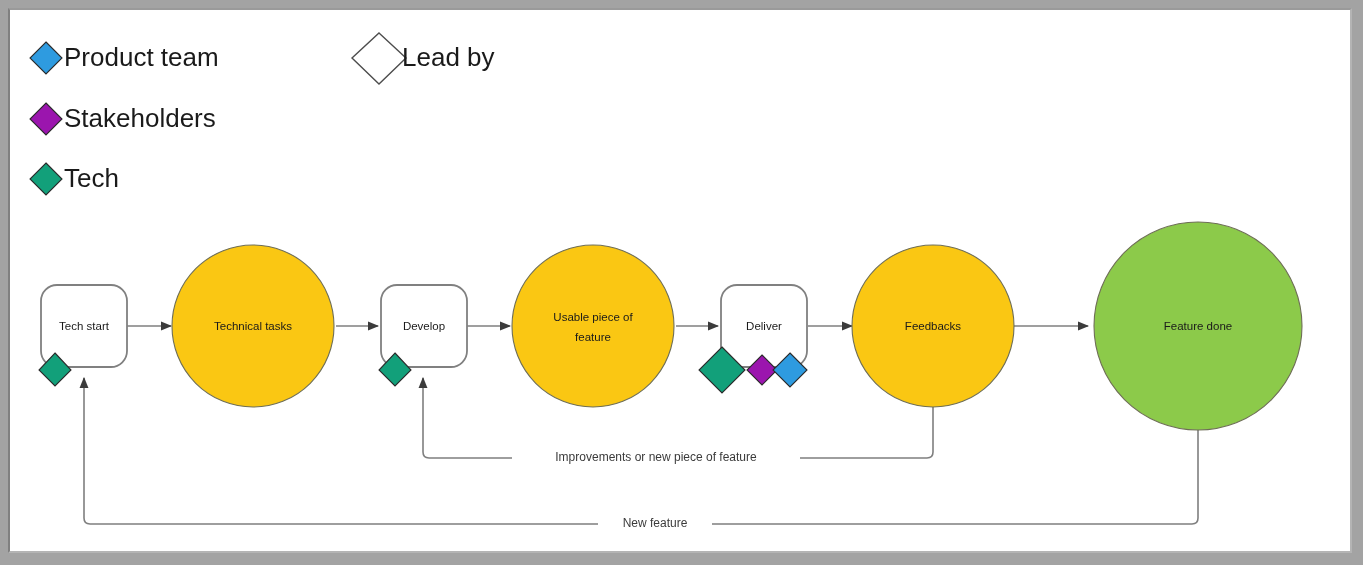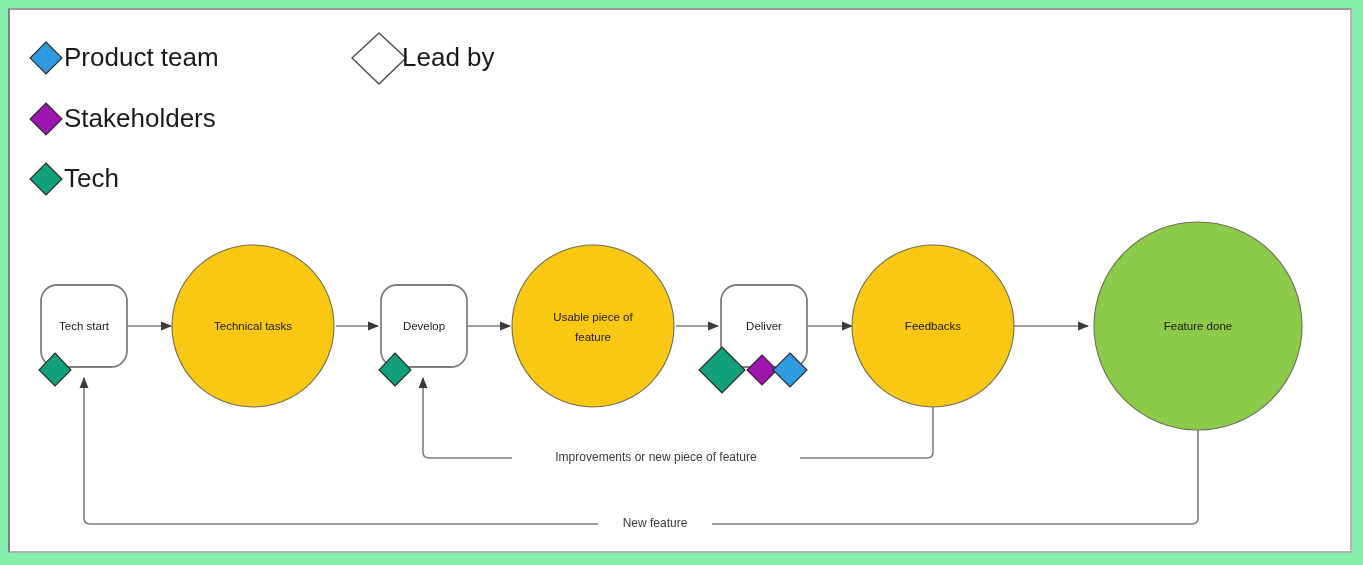--- a/index.html
+++ b/index.html
@@ -9,21 +9,21 @@
     background: #ffffff;
   }
   body {
     font-family: "Liberation Sans", sans-serif;
     -webkit-font-smoothing: antialiased;
   }
   #canvas {
     position: relative;
     width: 1363px;
     height: 565px;
-    background: #86efac;
+    background: #a3a3a3;
     overflow: hidden;
   }
   #frame {
     position: absolute;
     left: 8px;
     top: 8px;
     width: 1344px;
     height: 545px;
     box-sizing: border-box;
     border: 2px solid #b4b4b4;

